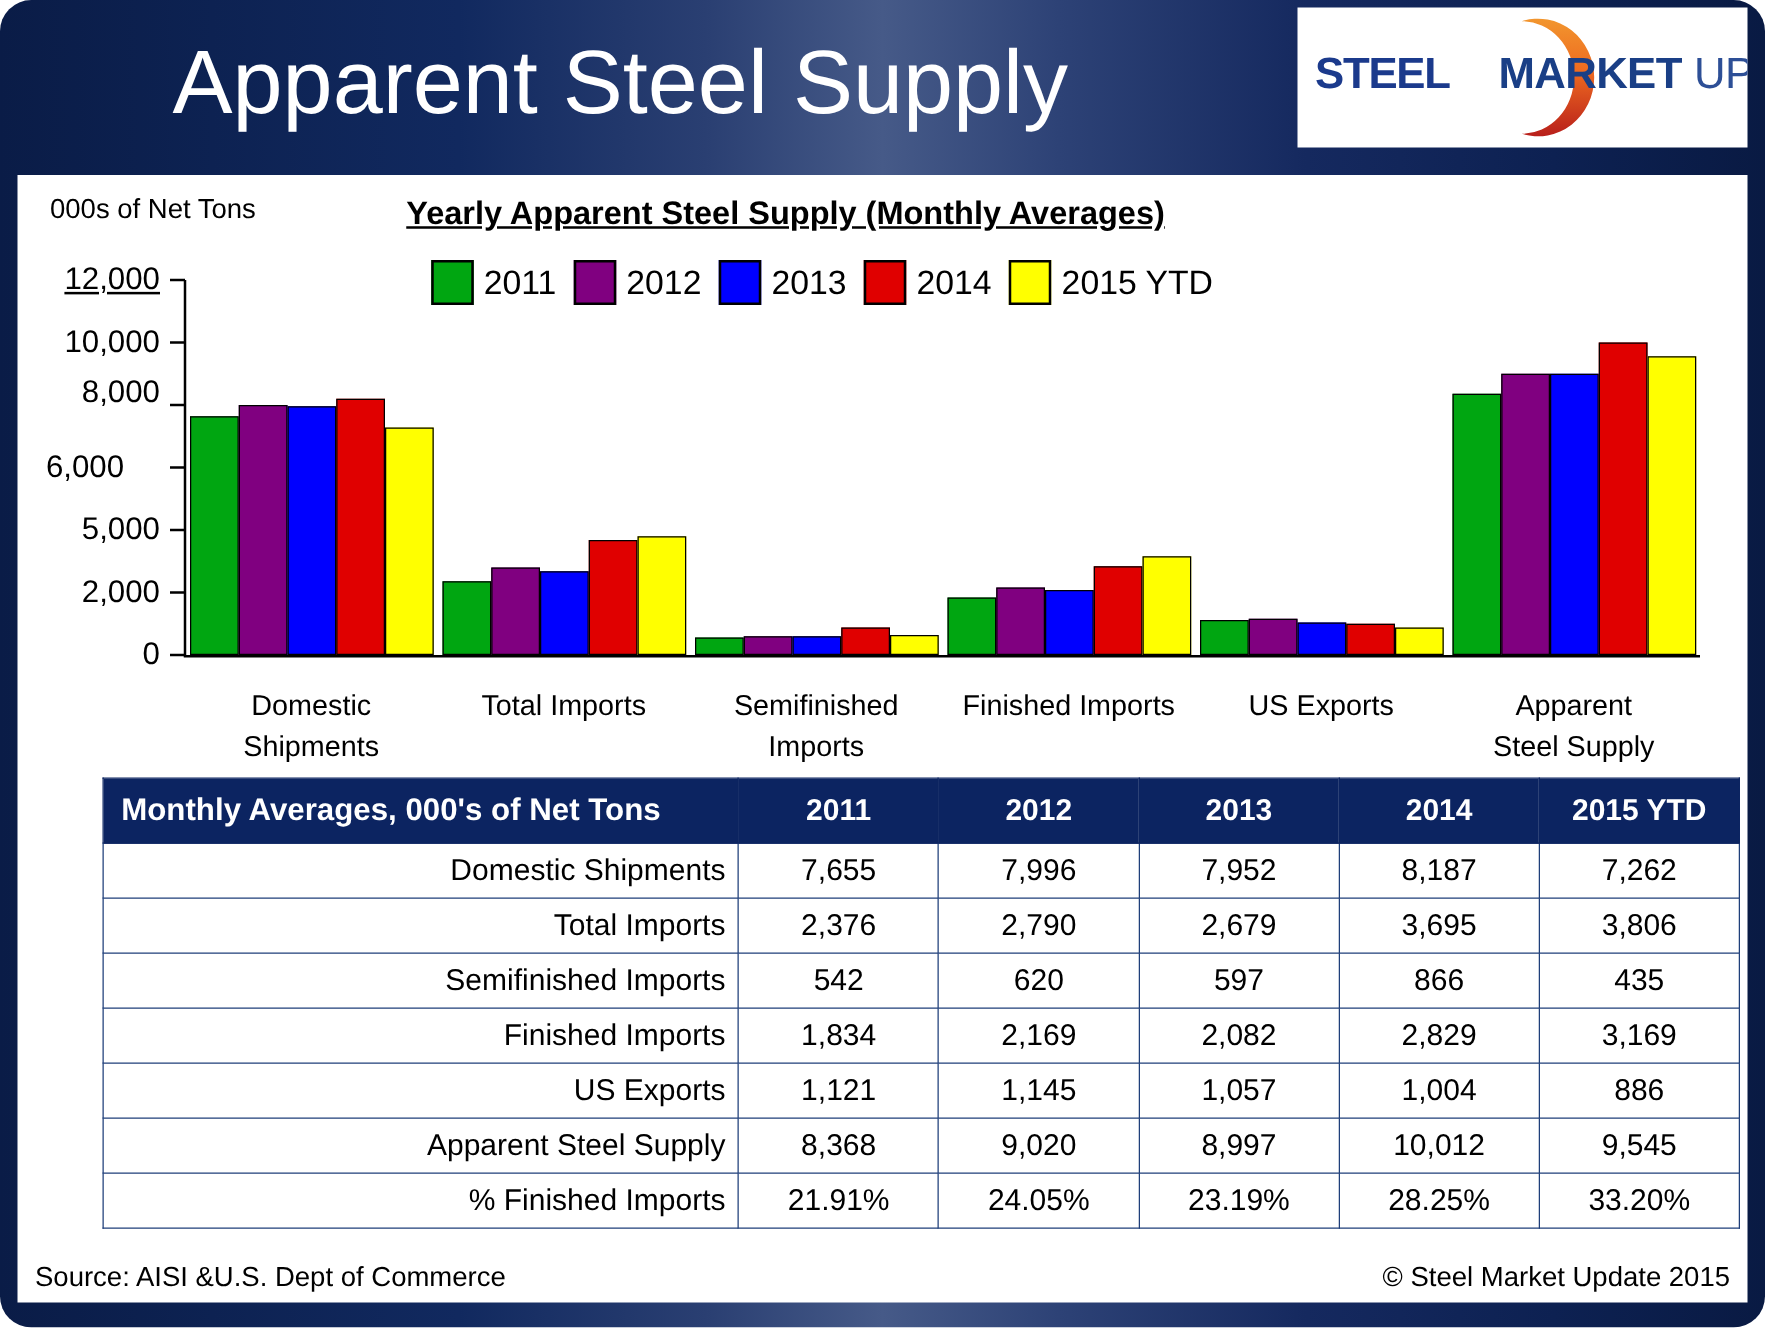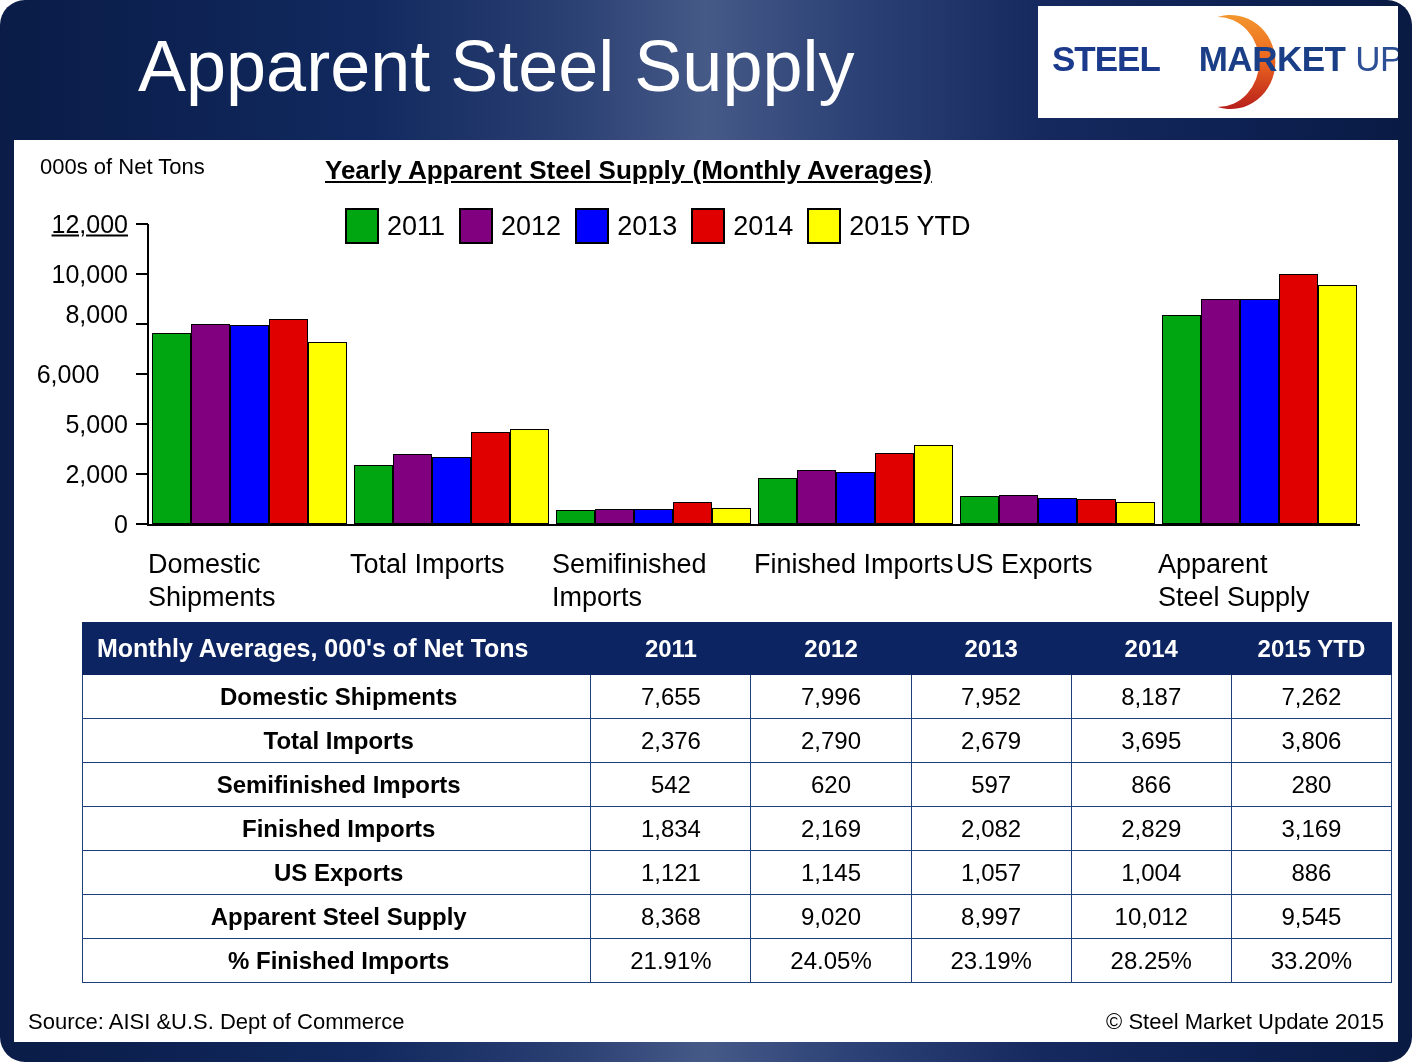--- a/index.html
+++ b/index.html
@@ -160,22 +160,22 @@
     border: 1.5px solid #000;
     bottom: 0;
   }
   .bars-layer {
     position: absolute;
     left: 148px; top: 224px;
     width: 1212px; height: 300px;
   }
   .catlabel {
     position: absolute;
-    text-align: left;
-    font-size: 27px;
+    text-align: center;
+    font-size: 23px;
     color: #000;
     line-height: 33px;
     top: 548px;
   }
 
   
   .data-table {
     position: absolute;
     left: 46px; top: 622px;
     width: 1310px;
@@ -195,23 +195,23 @@
     font-weight: 700;
     border-color: #0c2461;
     height: 52px;
   }
   .data-table thead th.rowhead {
     text-align: left;
     font-size: 25px;
     padding-left: 14px;
   }
   .data-table tbody td.rowhead {
-    text-align: center;
+    text-align: right;
     padding-left: 14px;
-    font-weight: 700;
+    font-weight: 400;
     color: #000;
   }
   .data-table tbody td.val {
     text-align: center;
     color: #000;
   }
   col.c0 { width: 508px; }
   col.cv { width: 160px; }
 
   
@@ -394,21 +394,21 @@
           <td class="val">2,679</td>
           <td class="val">3,695</td>
           <td class="val">3,806</td>
         </tr>
         <tr>
           <td class="rowhead">Semifinished Imports</td>
           <td class="val">542</td>
           <td class="val">620</td>
           <td class="val">597</td>
           <td class="val">866</td>
-          <td class="val">280</td>
+          <td class="val">435</td>
         </tr>
         <tr>
           <td class="rowhead">Finished Imports</td>
           <td class="val">1,834</td>
           <td class="val">2,169</td>
           <td class="val">2,082</td>
           <td class="val">2,829</td>
           <td class="val">3,169</td>
         </tr>
         <tr>

